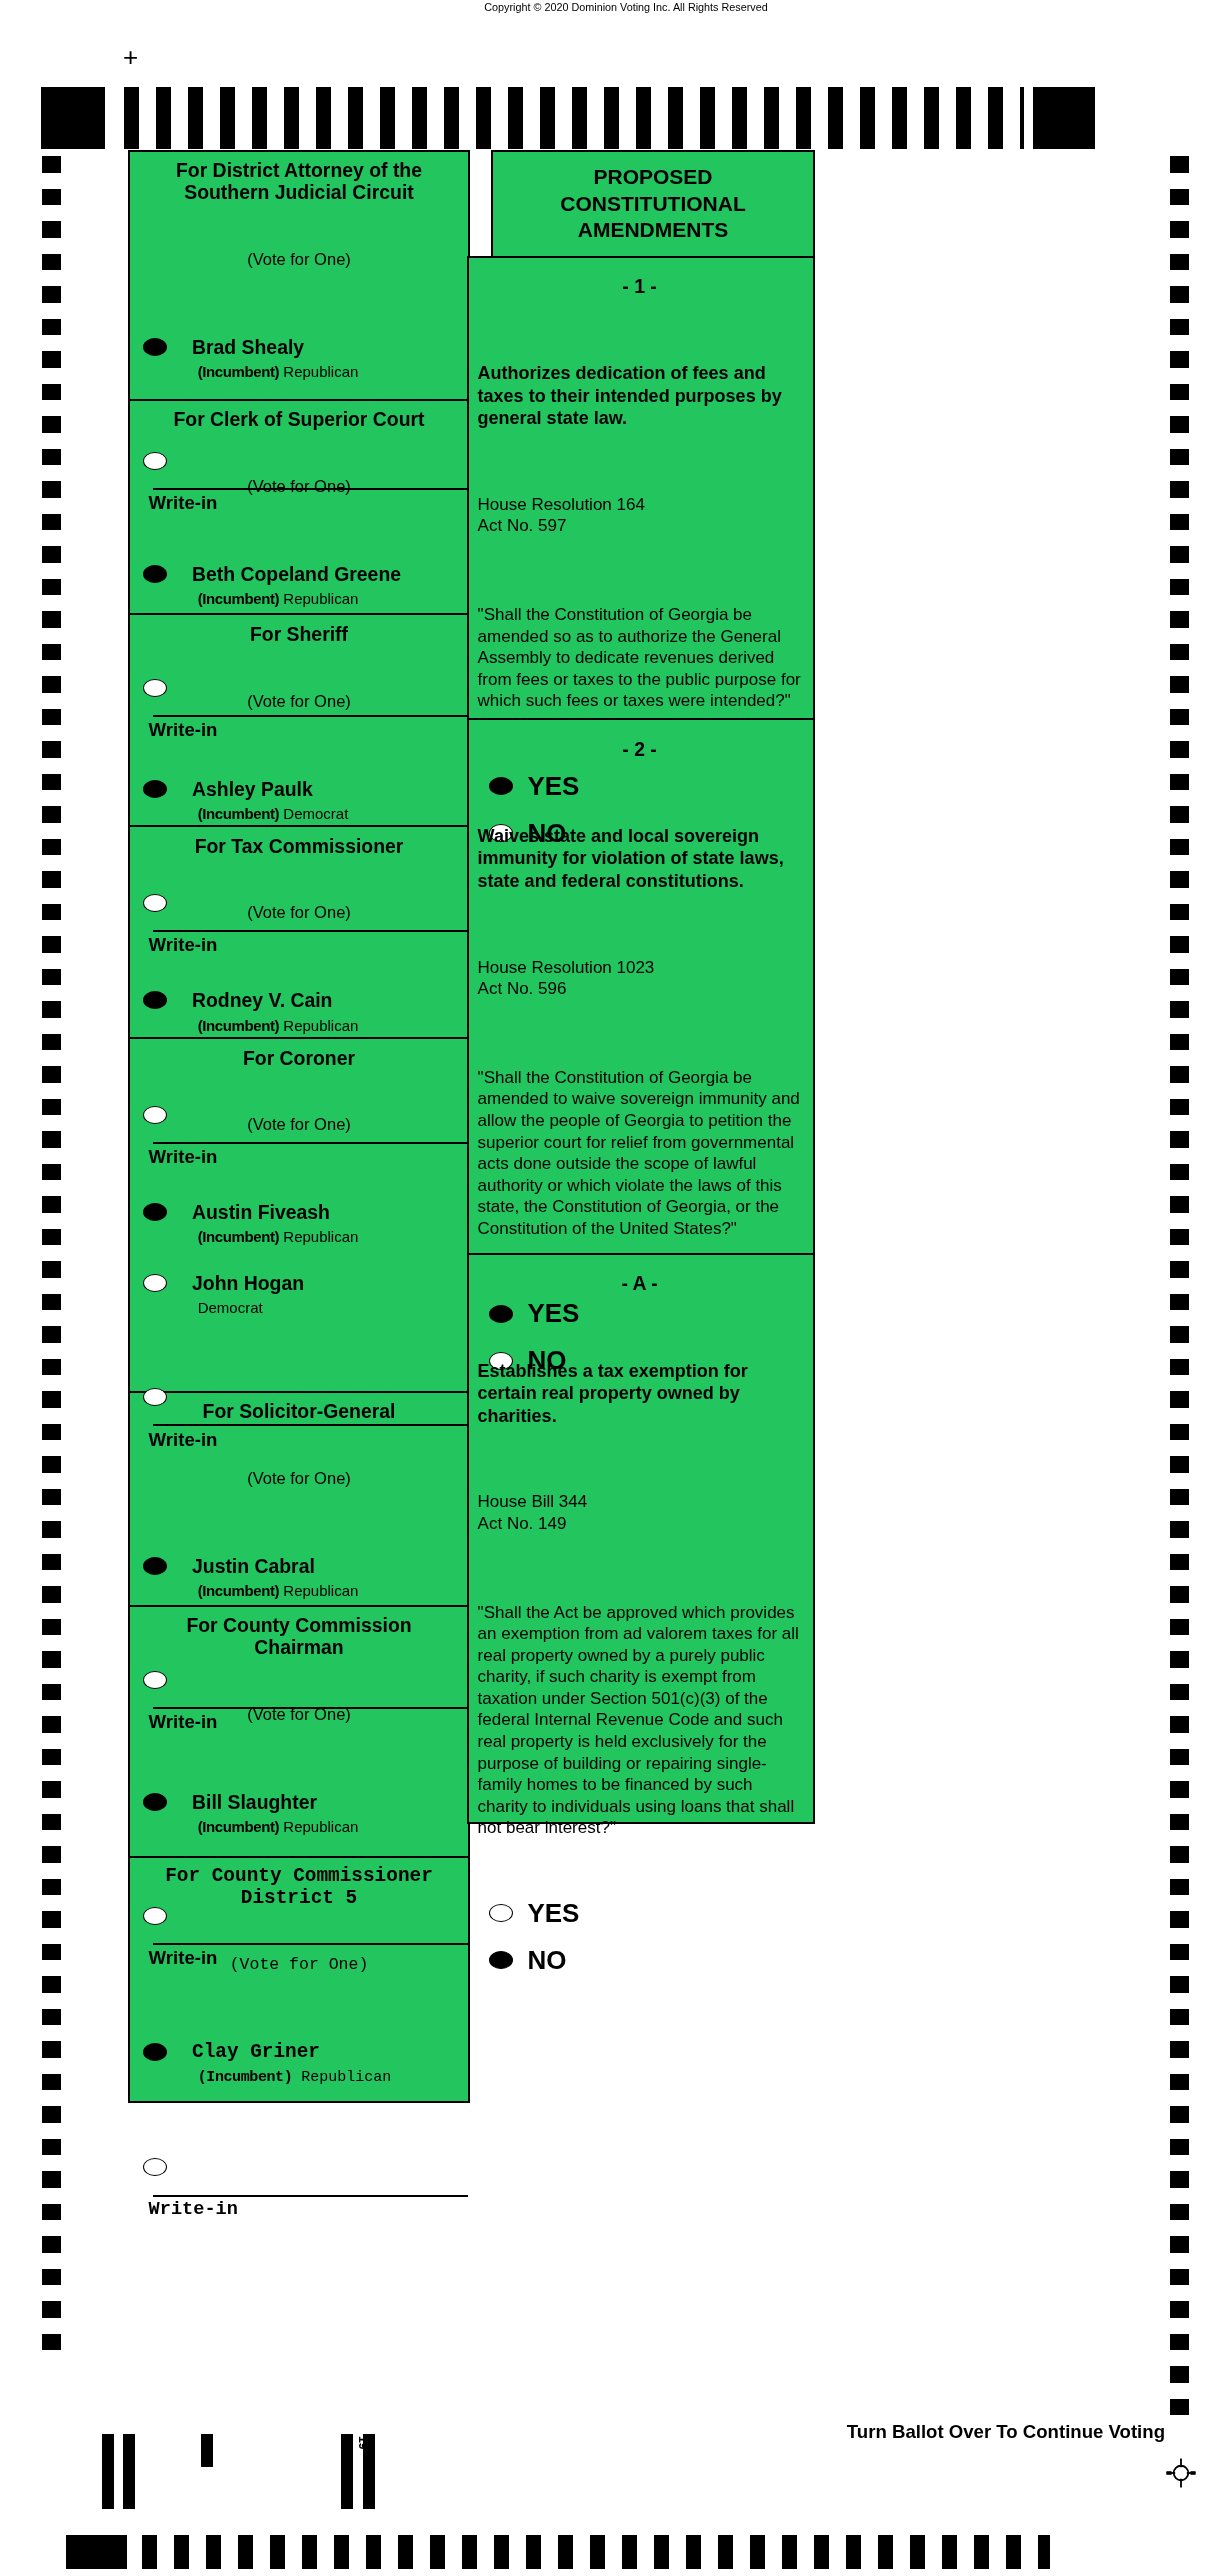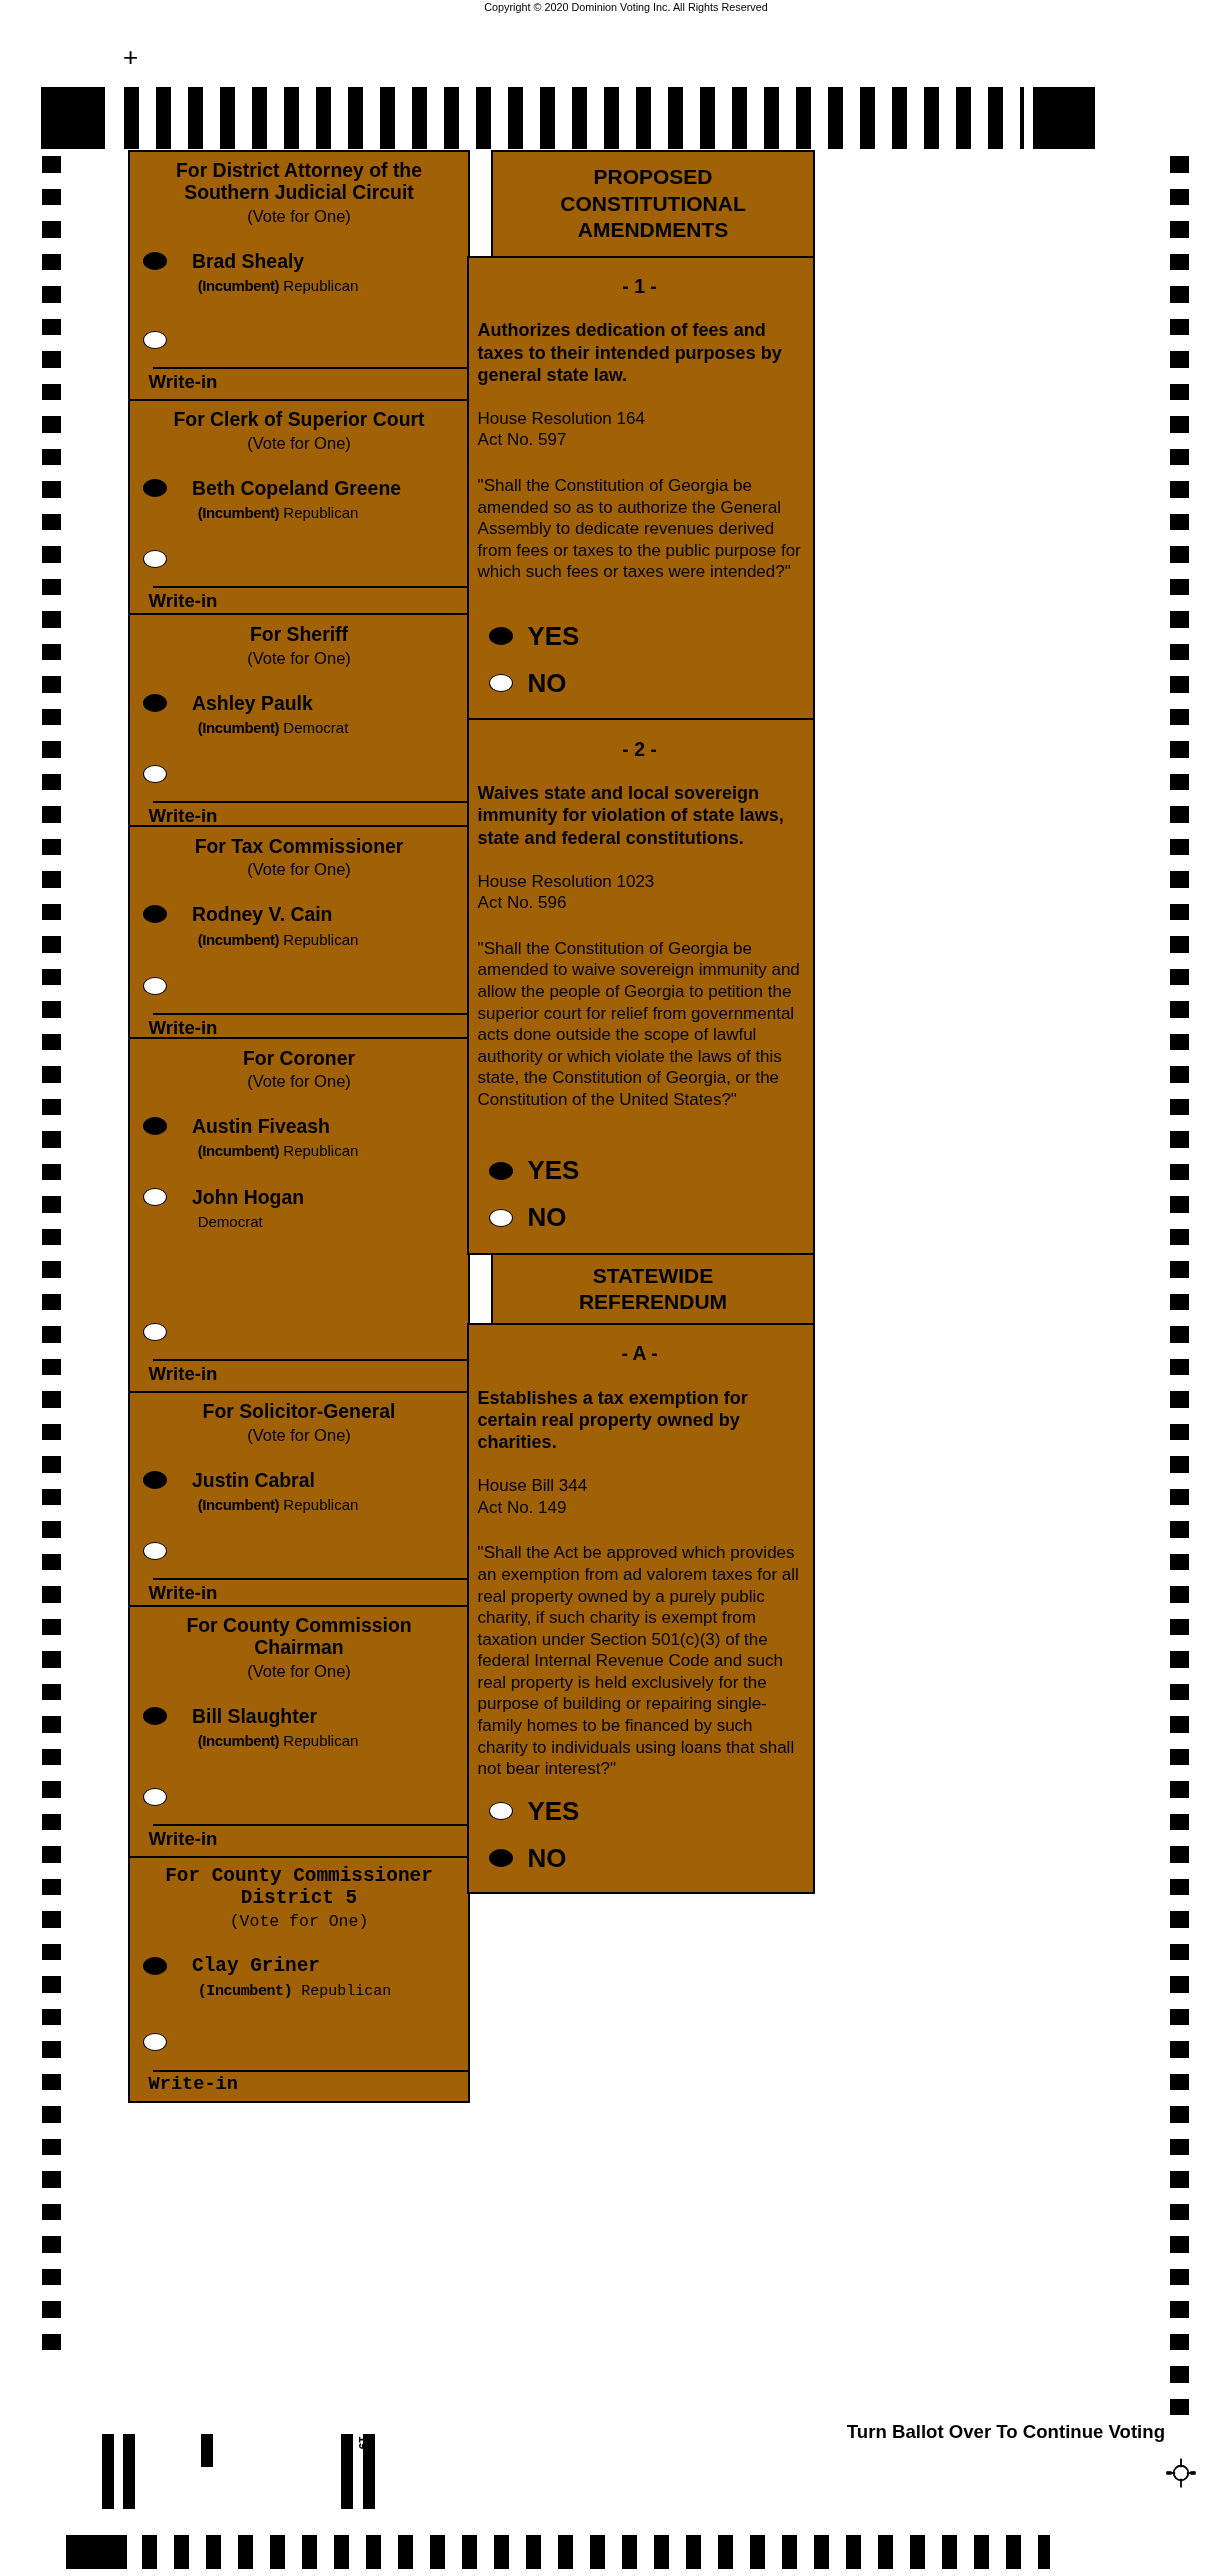--- a/index.html
+++ b/index.html
@@ -39,21 +39,22 @@
   .edge-right{left:1170px;}
   .sq{width:18.6px;height:16.5px;background:#000;flex:none;}
 
   
   .contest-col{position:absolute;left:128px;top:152px;width:342px;}
   .measure-col{position:absolute;left:467px;top:152px;width:348px;}
 
   .contest,.measure,.m-header{
     border:2.2px solid #000;
     margin-top:-2.2px;
-    background:#a16207;
+    background:#22c55e;
+    gap:43px;
   }
   .contest{
     display:flex;flex-direction:column;
     padding:8.6px 0 0 0;
   }
   .c-title{
     font-weight:bold;font-size:19.4px;line-height:1.12;
     text-align:center;padding:0 20px;
   }
   .c-instr{font-size:16.5px;text-align:center;margin-top:2.9px;}
@@ -416,22 +417,20 @@
           <div class="choice">
             <span class="oval filled"></span>
             <span class="choice-label">YES</span>
           </div>
           <div class="choice">
             <span class="oval"></span>
             <span class="choice-label">NO</span>
           </div>
         </div>
       </section>
-      <div class="m-header" style="height: 72px;">STATEWIDE
-REFERENDUM</div>
       <section class="measure" style="height: 571px;">
         <div class="m-num">- A -</div>
         <div class="m-sum">Establishes a tax exemption for certain real property owned by charities.</div>
         <div class="m-auth">House Bill 344
 Act No. 149</div>
         <div class="m-q">"Shall the Act be approved which provides an exemption from ad valorem taxes for all real property owned by a purely public charity, if such charity is exempt from taxation under Section 501(c)(3) of the federal Internal Revenue Code and such real property is held exclusively for the purpose of building or repairing single-family homes to be financed by such charity to individuals using loans that shall not bear interest?"</div>
         <div class="m-choices">
           <div class="choice">
             <span class="oval"></span>
             <span class="choice-label">YES</span>

